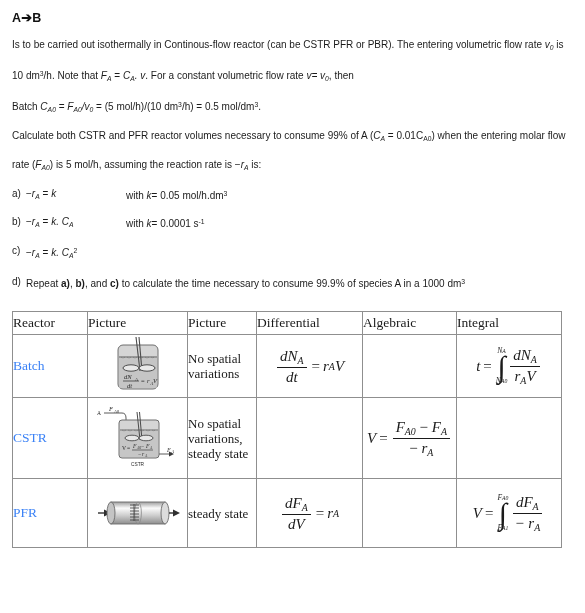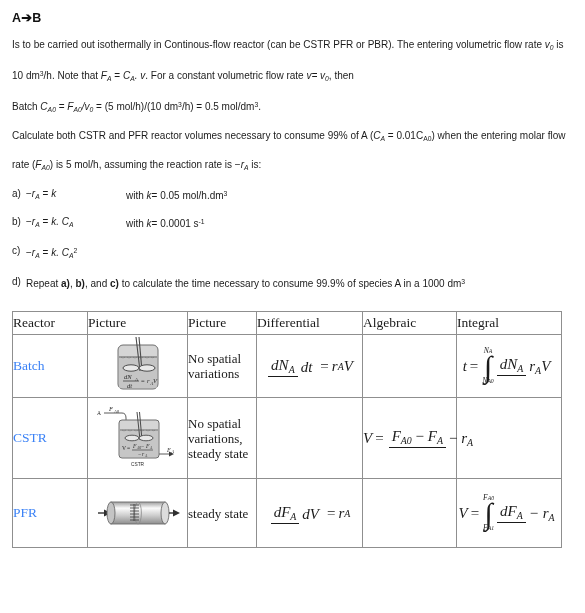--- a/index.html
+++ b/index.html
@@ -146,21 +146,21 @@
     font-style: italic;
     font-size: 15px;
     display: inline-flex;
     align-items: center;
     justify-content: center;
     line-height: 1;
     white-space: nowrap;
   }
   .frac {
     display: inline-flex;
-    flex-direction: row;
+    flex-direction: column;
     align-items: center;
     justify-content: center;
     vertical-align: middle;
     margin: 0 2px;
   }
   .frac > .num {
     padding: 0 3px 1px 3px;
     border-bottom: 1px solid #1a1a1a;
     line-height: 1.12;
   }

